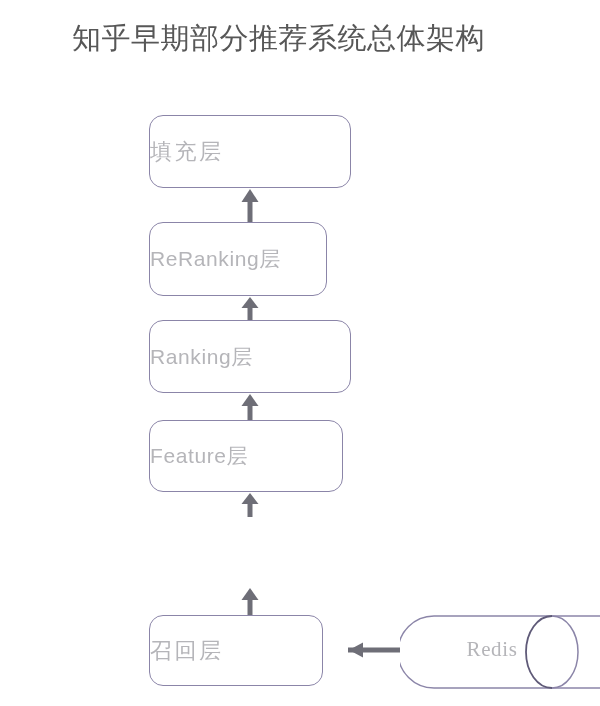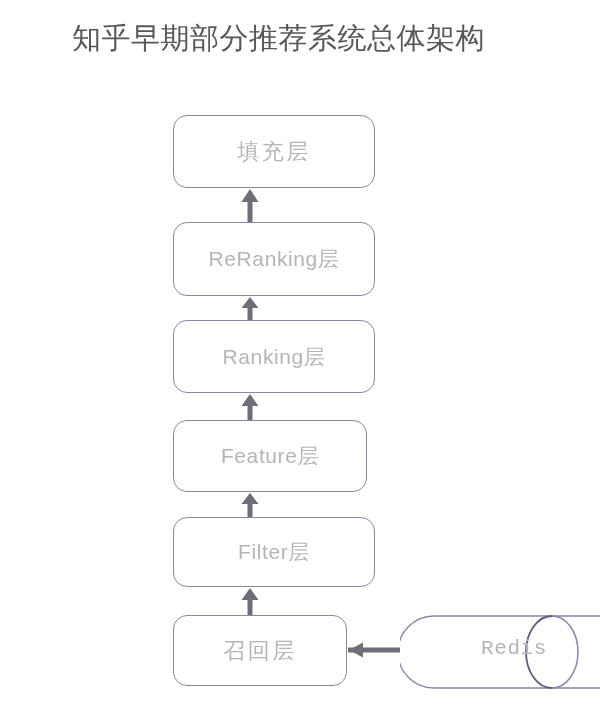--- a/index.html
+++ b/index.html
@@ -40,22 +40,21 @@
   }
 
   .node {
     position: absolute;
     box-sizing: border-box;
     border: 1.5px solid #8b85a8;
     border-radius: 14px;
     background: #ffffff;
     display: flex;
     align-items: center;
-    justify-content: center;
-    margin-left: 24px;
+    justify-content: flex-start;
   }
   .node-label {
     font-size: 21px;
     color: #b5b5b9;
     letter-spacing: 0.6px;
     white-space: nowrap;
     font-family: "Liberation Sans", "DejaVu Sans", sans-serif;
   }
   .node-label.cjk {
     font-size: 22px;
@@ -77,25 +76,25 @@
     left: 400px;
     top: 610px;
     width: 200px;
     height: 84px;
   }
   #redis-label {
     position: absolute;
     left: 437px;
     top: 637px;
     width: 110px;
-    text-align: right;
+    text-align: center;
     font-size: 21px;
     color: #b5b5b9;
     letter-spacing: 0.6px;
-    font-family: Liberation Mono, monospace;
+    font-family: Liberation Serif, serif;
   }
 </style>
 </head>
 <body>
 
 <div id="page-title">知乎早期部分推荐系统总体架构</div>
 
 <div id="diagram">
 
   <svg class="arrow-v" style="left:238px; top:188px; height:34px;" viewBox="0 0 24 34">
@@ -125,35 +124,32 @@
 
   <svg class="arrow-h" style="left:348px; top:638px; width:60px;" viewBox="0 0 60 24">
     <path d="M0 12 L58 12" stroke="#6e6e77" stroke-width="5" fill="none"></path>
     <path d="M1 12 L15 4.5 L15 19.5 Z" fill="#6e6e77"></path>
   </svg>
 
   <div class="node" style="left:149px; top:115px; width:202px; height:73px;">
     <span class="node-label cjk">填充层</span>
   </div>
 
-  <div class="node" style="left:149px; top:222px; width:202px; height:74px;">
+  <div class="node" style="left:149px; top:222px; width:178px; height:74px;">
     <span class="node-label">ReRanking层</span>
   </div>
 
   <div class="node" style="left:149px; top:320px; width:202px; height:73px;">
     <span class="node-label">Ranking层</span>
   </div>
 
   <div class="node" style="left:149px; top:420px; width:194px; height:72px;">
     <span class="node-label">Feature层</span>
   </div>
 
-  <div class="node" style="left:149px; top:517px; width:202px; height:70px;">
-    <span class="node-label">Filter层</span>
-  </div>
 
   <div class="node" style="left:149px; top:615px; width:174px; height:71px;">
     <span class="node-label cjk">召回层</span>
   </div>
 
   <svg id="redis-shape" viewBox="0 0 200 84">
 
     <path d="M34 6 L152 6
              A 26 36 0 0 1 152 78
              L34 78

